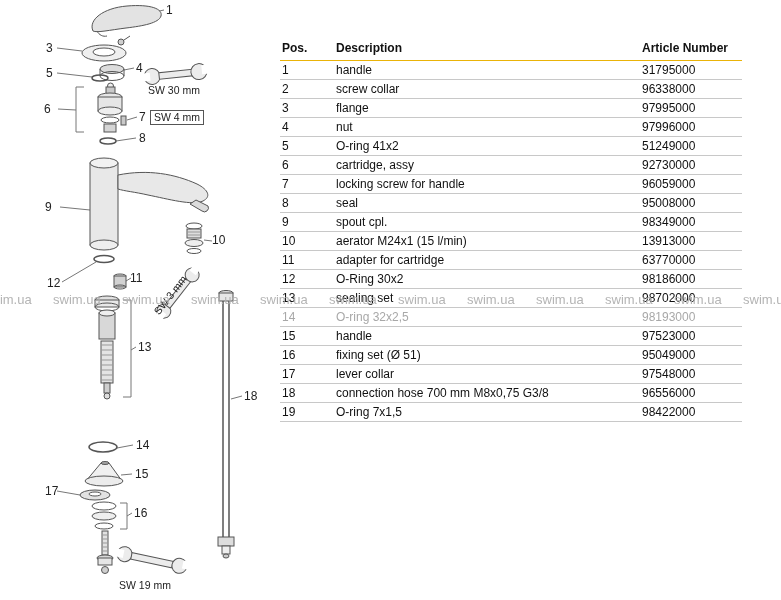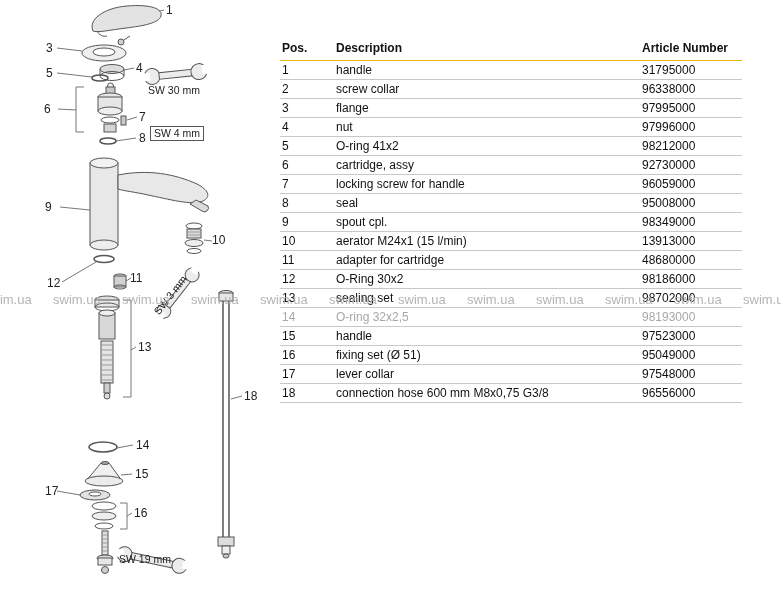--- a/index.html
+++ b/index.html
@@ -2,21 +2,21 @@
 <html><head>
 <meta charset="utf-8">
 <style>
   html,body{margin:0;padding:0;background:#fff;}
   #stage{position:relative;width:781px;height:600px;background:#fff;overflow:hidden;
          font-family:"Liberation Sans", sans-serif;color:#111;}
   
   #diagram{position:absolute;left:0;top:0;width:280px;height:600px;}
   .callout{position:absolute;font-size:12px;color:#222;line-height:1;}
   .tool-label{position:absolute;font-size:10.5px;color:#222;line-height:1;white-space:nowrap;}
-  .sw4-box{border:1px solid #555;padding:1px 3px;background:#fff;margin-top:16px;}
+  .sw4-box{border:1px solid #555;padding:1px 3px;background:#fff;}
   .sw3-rot{transform-origin:left top;transform:rotate(-52deg);}
   
   #parts-table-wrap{position:absolute;left:280px;top:38px;width:462px;}
   table.parts{border-collapse:collapse;width:100%;table-layout:fixed;font-size:12px;}
   table.parts th{font-weight:bold;text-align:left;padding:3px 2px 5px 2px;
                  border-bottom:1px solid #eab308;font-size:12px;}
   table.parts td{padding:2px 2px;height:14px;border-bottom:1px solid #c8c8c8;
                  overflow:hidden;white-space:nowrap;}
   col.c-pos{width:54px;} col.c-desc{width:306px;} col.c-art{width:102px;}
   tr.obscured td{color:#a8a8a8;}
@@ -211,21 +211,21 @@
     <span class="callout" style="left:136px;top:439px">14</span>
     <span class="callout" style="left:135px;top:468px">15</span>
     <span class="callout" style="left:134px;top:507px">16</span>
     <span class="callout" style="left:45px;top:485px">17</span>
     <span class="callout" style="left:244px;top:390px">18</span>
 
     
     <span class="tool-label" style="left:148px;top:85px">SW 30 mm</span>
     <span class="tool-label sw4-box" style="left:150px;top:110px">SW 4 mm</span>
     <span class="tool-label sw3-rot" style="left:152px;top:310px">SW 3 mm</span>
-    <span class="tool-label" style="left:119px;top:554px">SW 19 mm</span>
+    <span class="tool-label" style="left:119px;top:580px">SW 19 mm</span>
   </div>
 
   <div id="parts-table-wrap">
     <table class="parts">
       <colgroup>
           <col class="c-pos">
           <col class="c-desc">
           <col class="c-art">
         </colgroup>
       <thead>
@@ -252,21 +252,21 @@
             <td>97995000</td>
           </tr>
           <tr>
             <td>4</td>
             <td>nut</td>
             <td>97996000</td>
           </tr>
           <tr>
             <td>5</td>
             <td>O-ring 41x2</td>
-            <td>98212000</td>
+            <td>51249000</td>
           </tr>
           <tr>
             <td>6</td>
             <td>cartridge, assy</td>
             <td>92730000</td>
           </tr>
           <tr>
             <td>7</td>
             <td>locking screw for handle</td>
             <td>96059000</td>
@@ -282,21 +282,21 @@
             <td>98349000</td>
           </tr>
           <tr>
             <td>10</td>
             <td>aerator M24x1 (15 l/min)</td>
             <td>13913000</td>
           </tr>
           <tr>
             <td>11</td>
             <td>adapter for cartridge</td>
-            <td>48680000</td>
+            <td>63770000</td>
           </tr>
           <tr>
             <td>12</td>
             <td>O-Ring 30x2</td>
             <td>98186000</td>
           </tr>
           <tr>
             <td>13</td>
             <td>sealing set</td>
             <td>98702000</td>
@@ -316,22 +316,27 @@
             <td>fixing set (Ø 51)</td>
             <td>95049000</td>
           </tr>
           <tr>
             <td>17</td>
             <td>lever collar</td>
             <td>97548000</td>
           </tr>
           <tr>
             <td>18</td>
-            <td>connection hose 600 mm  M8x0,75  G3/8</td>
+            <td>connection hose 700 mm  M8x0,75  G3/8</td>
             <td>96556000</td>
+          </tr>
+          <tr>
+            <td>19</td>
+            <td>O-ring 7x1,5</td>
+            <td>98422000</td>
           </tr>
         </tbody>
     </table>
   </div>
 
   <div id="watermark-band">
       <span class="wm" style="left: -16px;">swim.ua</span>
       <span class="wm" style="left: 53px;">swim.ua</span>
       <span class="wm" style="left: 122px;">swim.ua</span>
       <span class="wm" style="left: 191px;">swim.ua</span>

